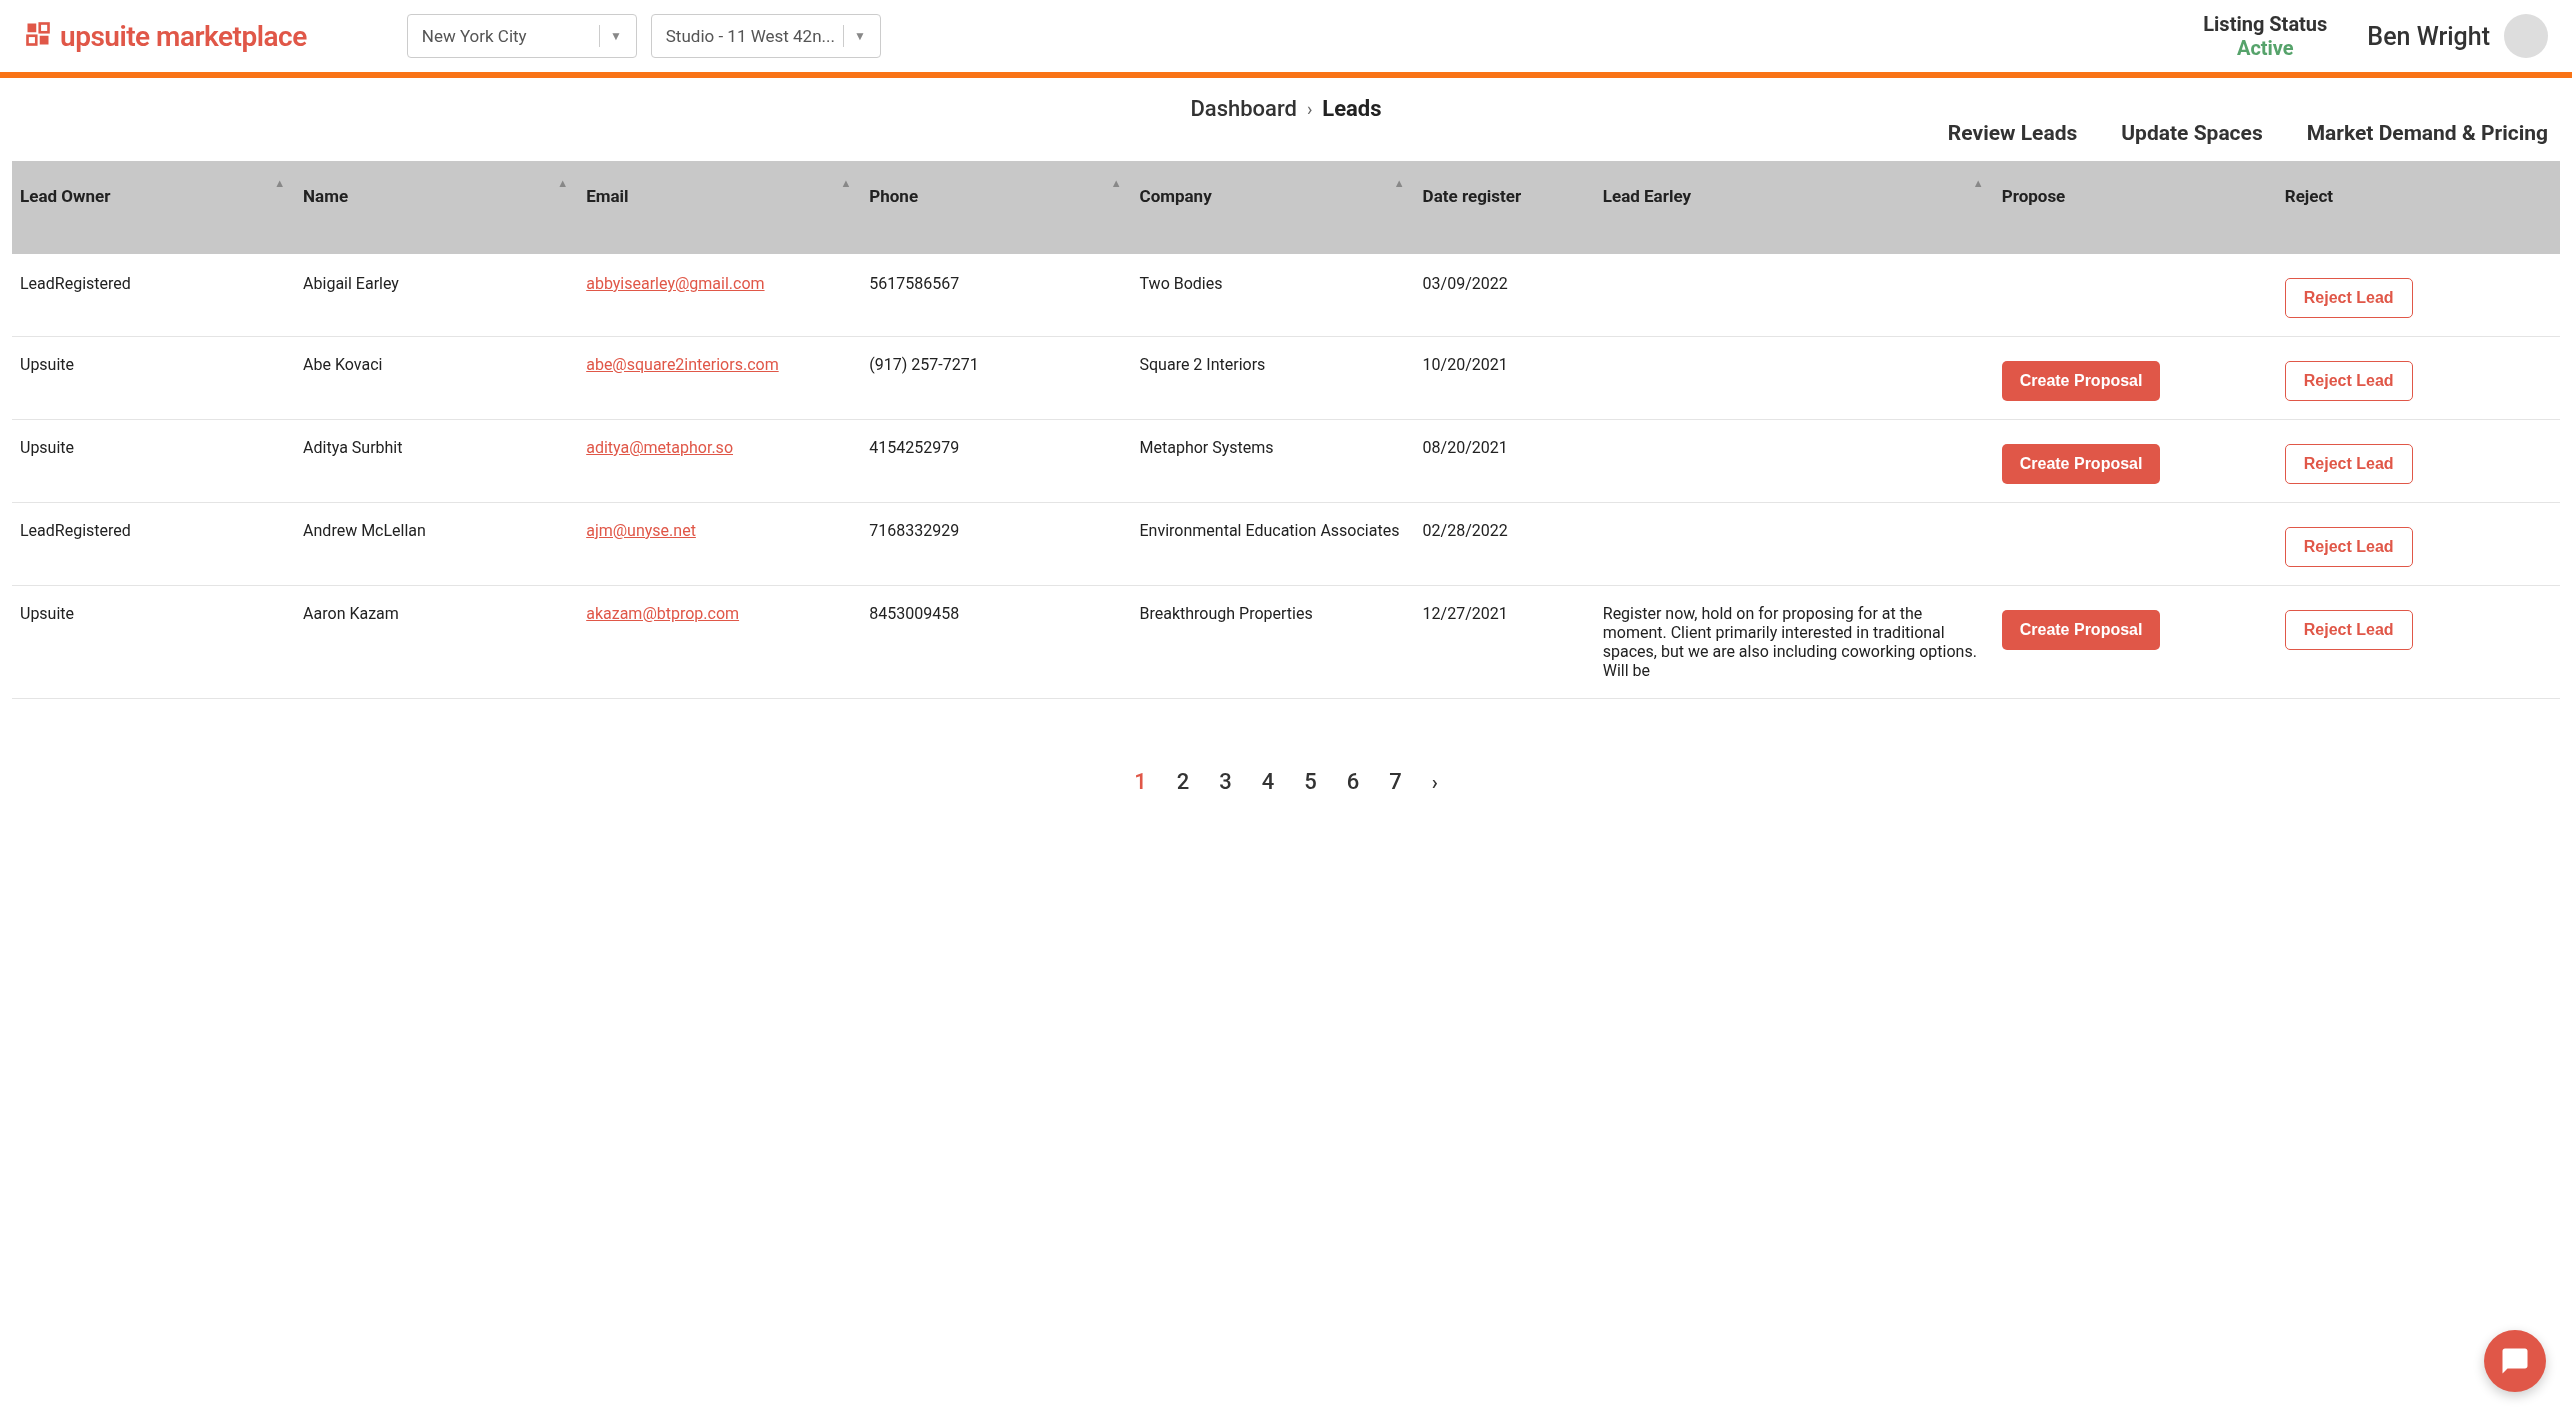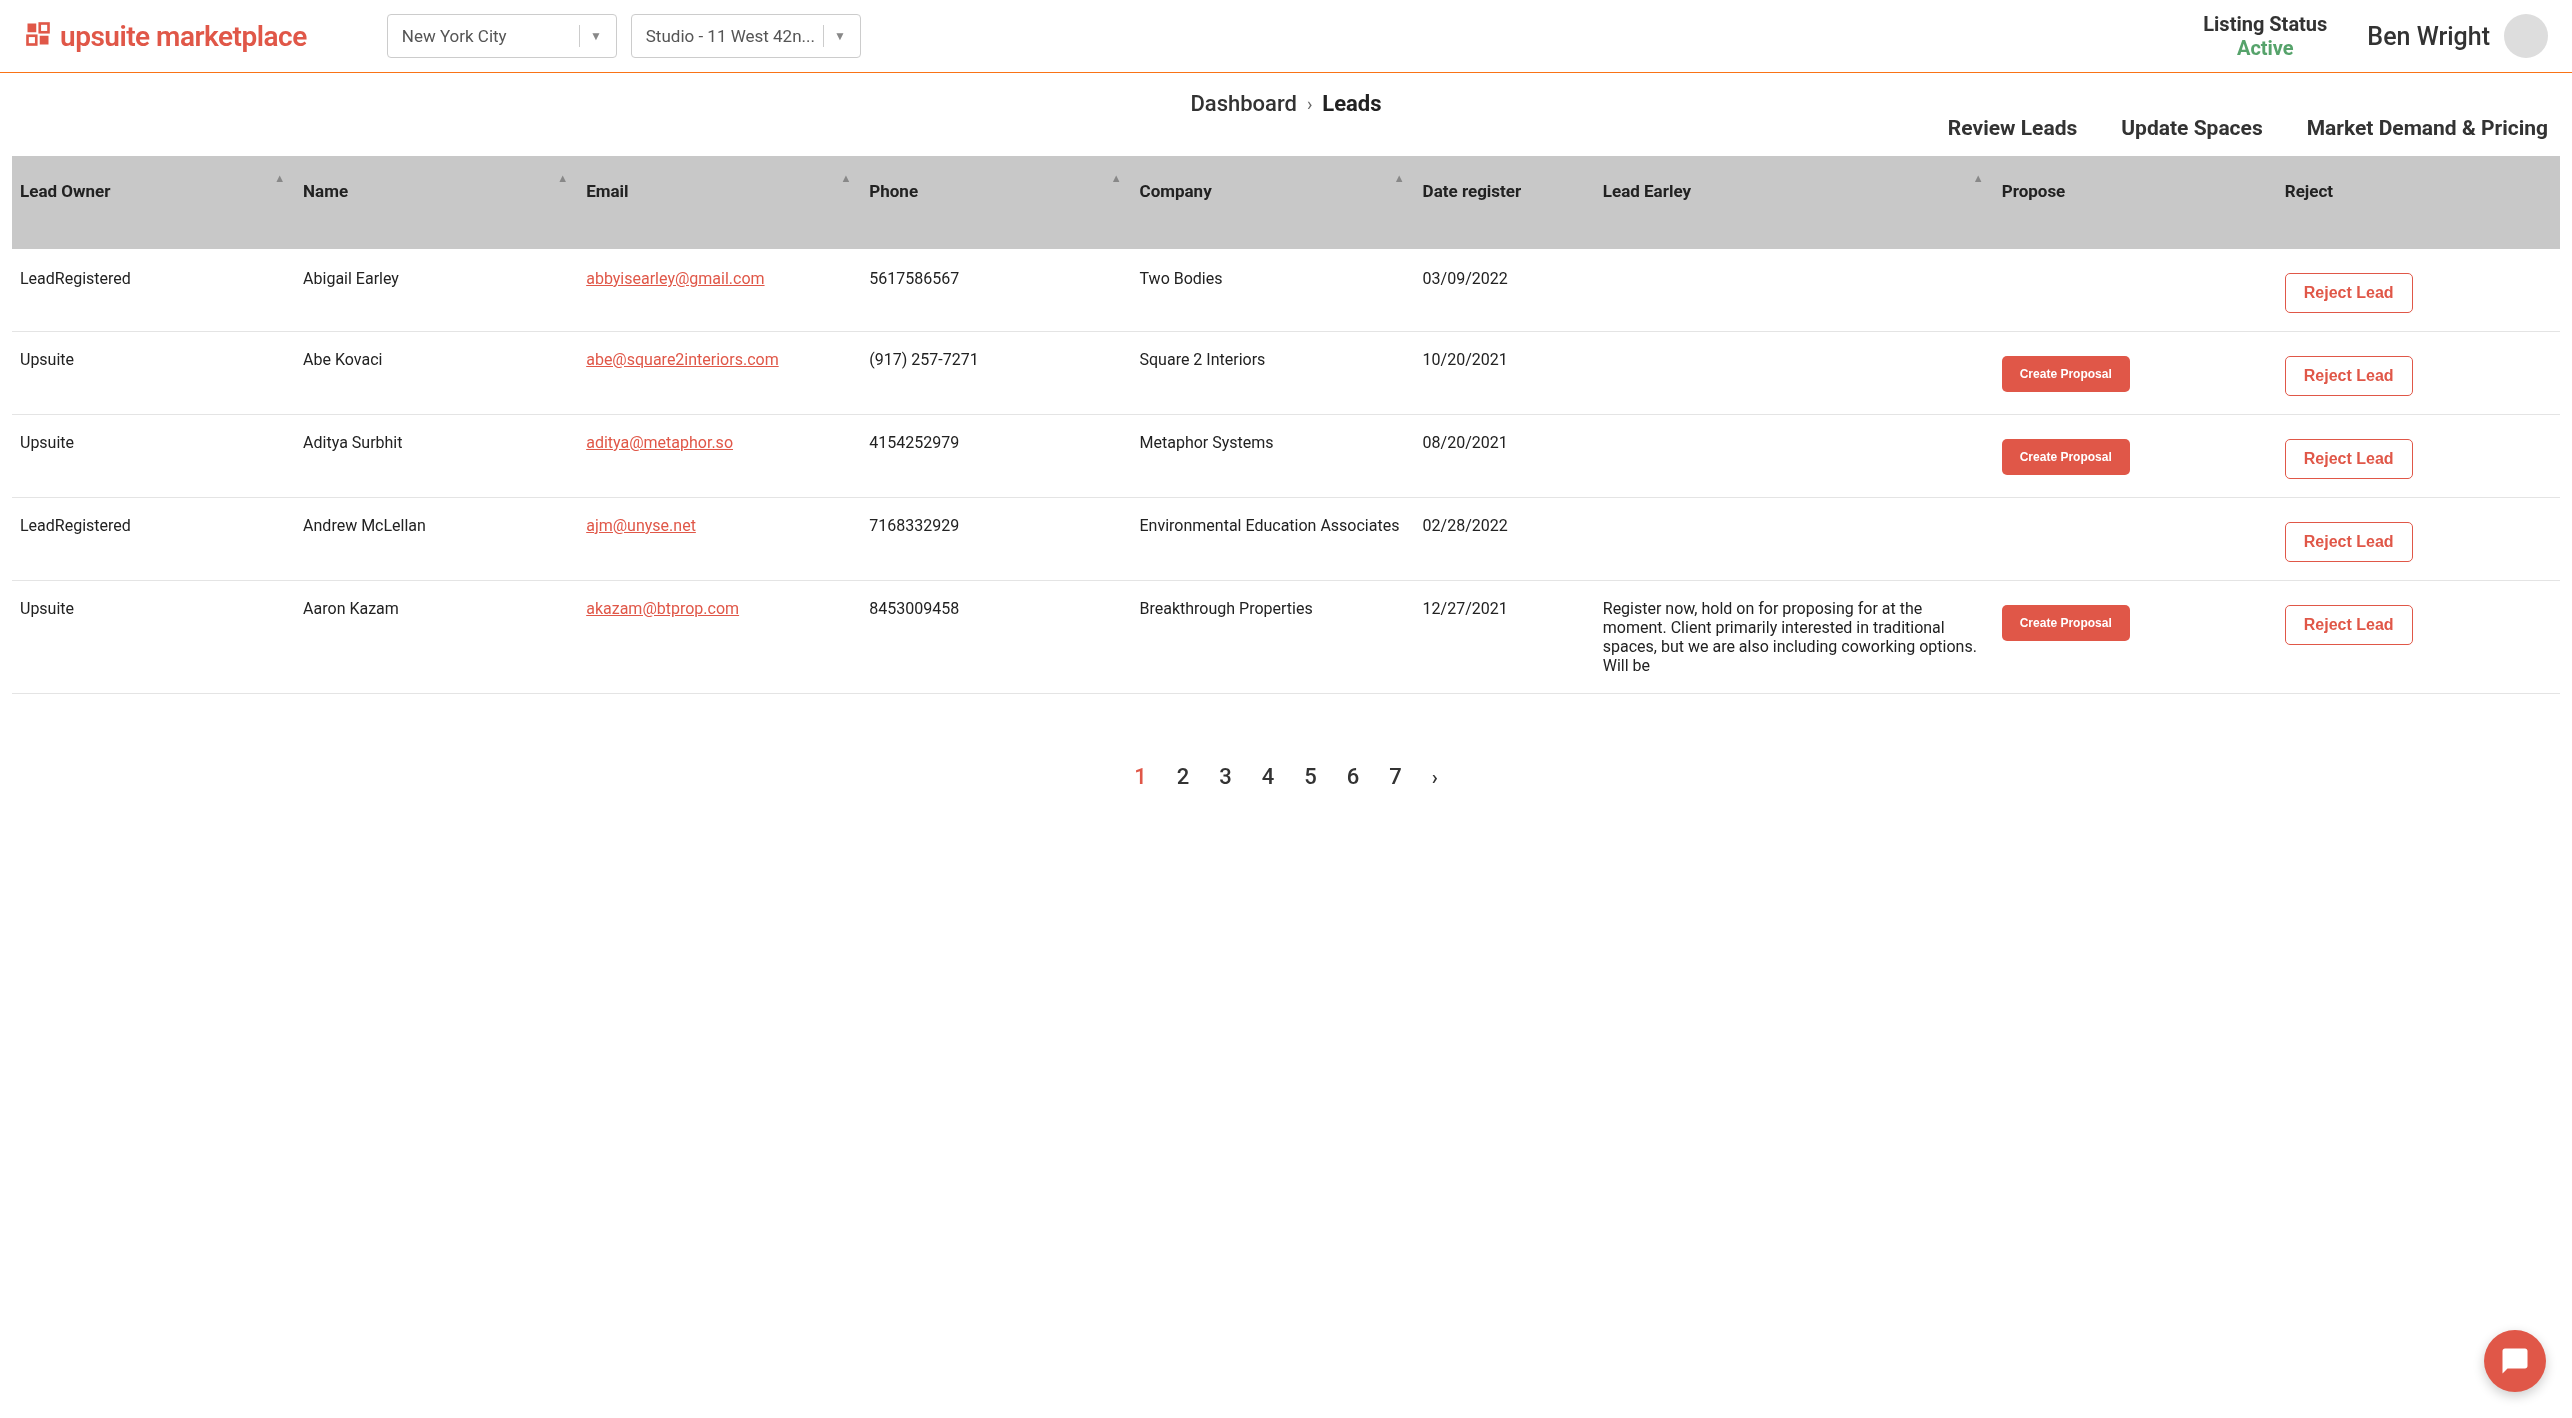--- a/index.html
+++ b/index.html
@@ -1,18 +1,18 @@
 <!DOCTYPE html>
 <html><head>
 <meta charset="utf-8">
 <style>
 * { box-sizing: border-box; margin: 0; padding: 0; }
 body { font-family: -apple-system, BlinkMacSystemFont, "Segoe UI", Roboto, sans-serif; background: #fff; color: #222; }
 
-.header { display: flex; align-items: center; padding: 12px 24px; border-bottom: 1px solid #f97316; }
+.header { display: flex; align-items: center; padding: 12px 24px; border-bottom: 6px solid #f97316; gap: 20px; }
 .logo { display: flex; align-items: center; gap: 8px; }
 .logo-text { color: #e05748; font-size: 28px; font-weight: 600; letter-spacing: -0.5px; }
 .logo-icon svg { width: 28px; height: 28px; }
 
 .header-center { display: flex; gap: 14px; margin-left: 80px; }
 .select-box { border: 1px solid #ccc; border-radius: 4px; display: flex; align-items: center; padding: 10px 14px; font-size: 17px; color: #555; min-width: 230px; justify-content: space-between; cursor: pointer; background: #fff; }
 .select-box .sep { border-left: 1px solid #ccc; height: 22px; margin: 0 10px 0 auto; }
 .chev { color: #888; font-size: 12px; }
 
 .header-right { margin-left: auto; display: flex; gap: 40px; }
@@ -33,21 +33,21 @@
 .tab { color: #333; cursor: pointer; }
 .tab.active { text-underline-offset: 4px; margin-left: 14px; }
 
 .table-wrap { margin: 4px 12px 0; }
 table { width: 100%; border-collapse: collapse; table-layout: fixed; }
 thead th { background: #c8c8c8; text-align: left; padding: 25px 8px 48px; font-size: 17px; font-weight: 700; color: #222; vertical-align: top; position: relative; }
 .sort-icon { position: absolute; right: 10px; top: 16px; color: #888; font-size: 11px; }
 tbody td { padding: 18px 8px; font-size: 16px; vertical-align: top; border-bottom: 1px solid #e4e4e4; word-wrap: break-word; }
 tbody tr:first-child td { padding-top: 20px; }
 .email-link { color: #e05748; text-decoration: underline; }
-.btn-primary { background: #e05748; color: #fff; border: none; padding: 11px 18px; border-radius: 5px; font-size: 12px; font-weight: 600; cursor: pointer; }
+.btn-primary { background: #e05748; color: #fff; border: none; padding: 11px 18px; border-radius: 5px; font-size: 16px; font-weight: 600; cursor: pointer; }
 .btn-outline { background: #fff; color: #e05748; border: 1.5px solid #e05748; padding: 10px 18px; border-radius: 5px; font-size: 16px; font-weight: 600; cursor: pointer; }
 .action-cell { padding-top: 24px !important; }
 
 .pagination { display: flex; justify-content: center; align-items: center; gap: 30px; margin: 70px 0 40px; font-size: 22px; font-weight: 500; }
 .page { cursor: pointer; color: #333; }
 .page.active { color: #e05748; }
 .page-next { cursor: pointer; color: #333; font-size: 20px; }
 
 .chat-bubble { position: fixed; bottom: 26px; right: 26px; width: 62px; height: 62px; background: #e05748; border-radius: 50%; display: flex; align-items: center; justify-content: center; cursor: pointer; box-shadow: 0 4px 12px rgba(0,0,0,0.2); }
 .chat-bubble svg { width: 30px; height: 30px; fill: #fff; }

